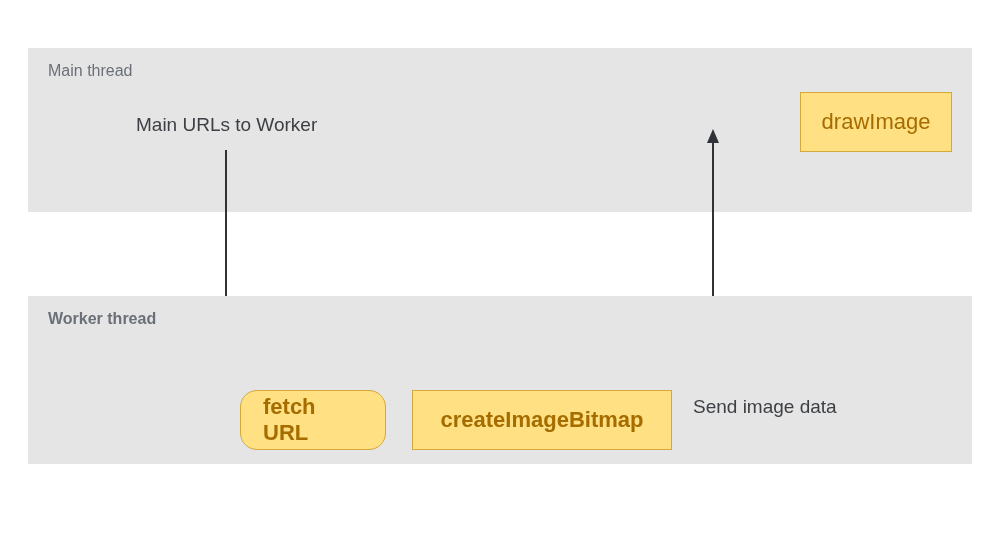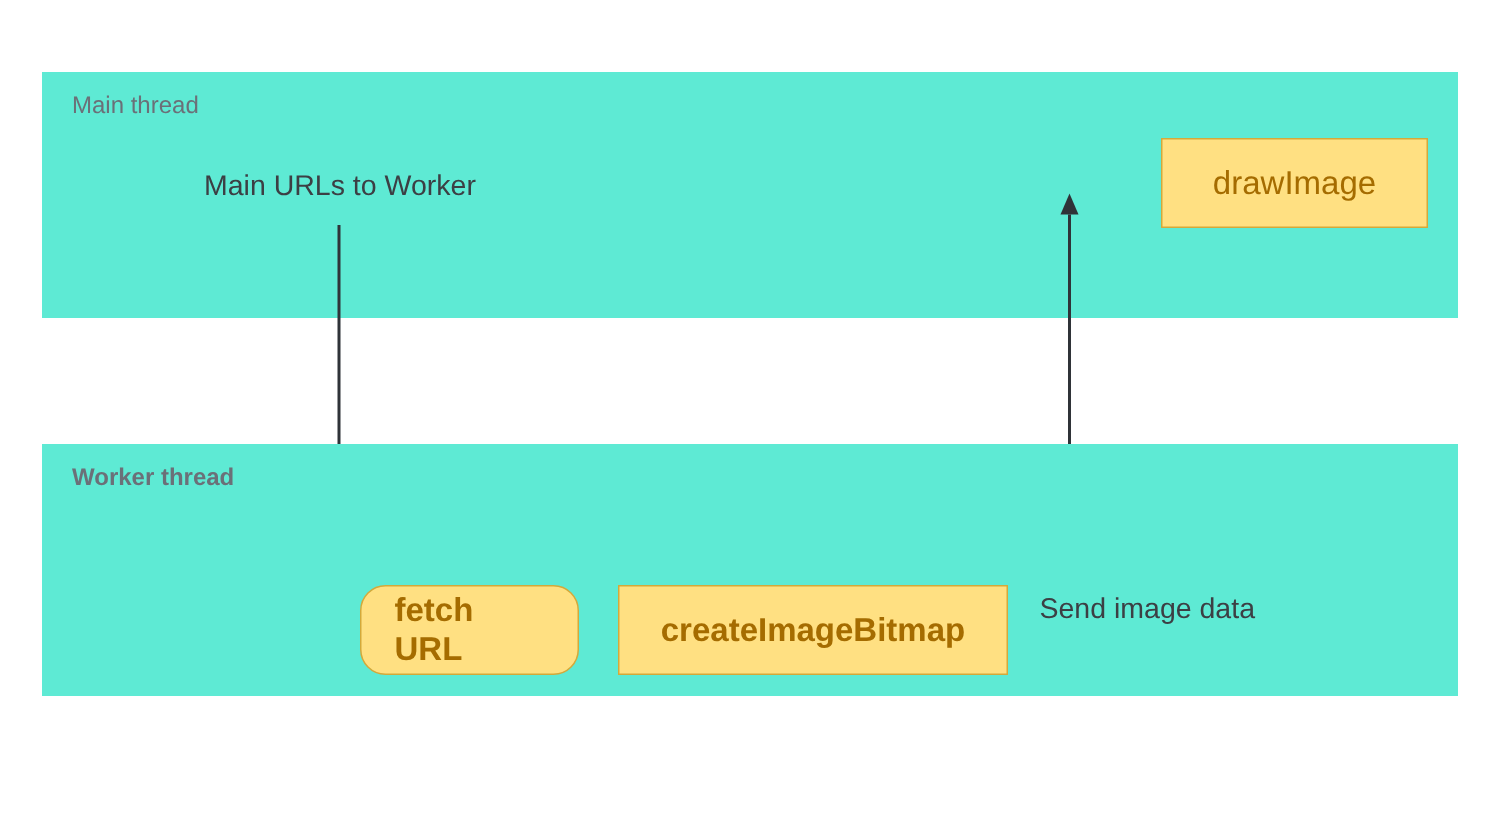--- a/index.html
+++ b/index.html
@@ -8,21 +8,21 @@
     height: 550px;
     font-family: Arial, Helvetica, sans-serif;
     background: #ffffff;
     position: relative;
     overflow: hidden;
   }
   .thread-band {
     position: absolute;
     left: 28px;
     right: 28px;
-    background: #5eead4;
+    background: #e5e5e5;
     padding: 14px 20px;
   }
   .main-band {
     top: 48px;
     height: 164px;
   }
   .worker-band {
     top: 296px;
     height: 168px;
     font-weight: bold;
@@ -36,21 +36,21 @@
     background: #ffe082;
     border: 1px solid #d4a93a;
     display: flex;
     align-items: center;
     justify-content: center;
     color: #a56c00;
     font-size: 22px;
     padding: 0 22px;
     height: 60px;
   }
-  .draw-image-box { right: 20px; top: 44px; width: 178px; }
+  .draw-image-box { right: 20px; top: 44px; width: 152px; }
   .fetch-url-box { left: 212px; bottom: 14px; width: 146px; border-radius: 17px; }
   .create-bitmap-box { left: 384px; bottom: 14px; width: 260px; text-align: center; }
   .flow-label {
     position: absolute;
     color: #3c3f44;
     font-size: 19px;
   }
   .send-urls-label { top: 114px; left: 136px; }
   .send-image-label { top: 396px; left: 693px; }
   svg.arrow {

